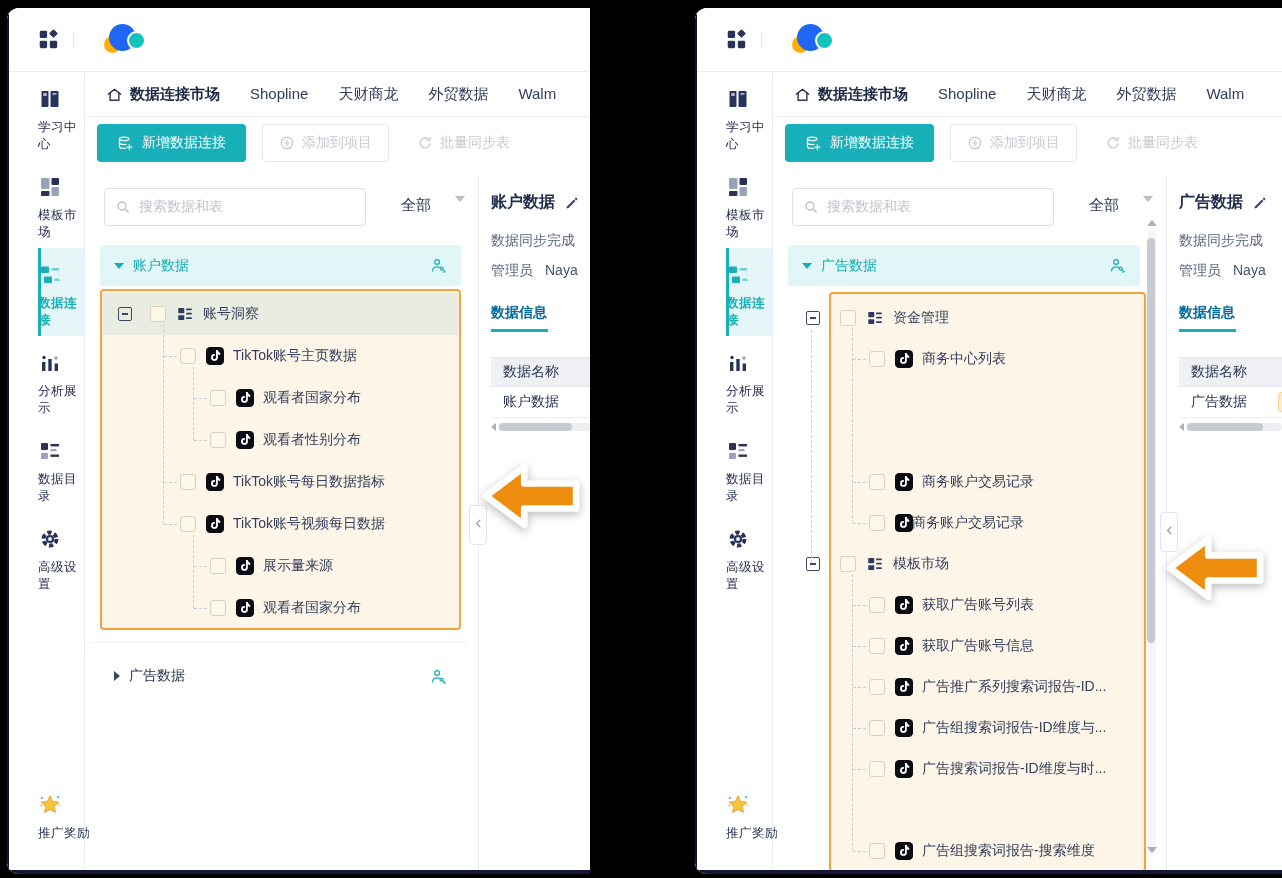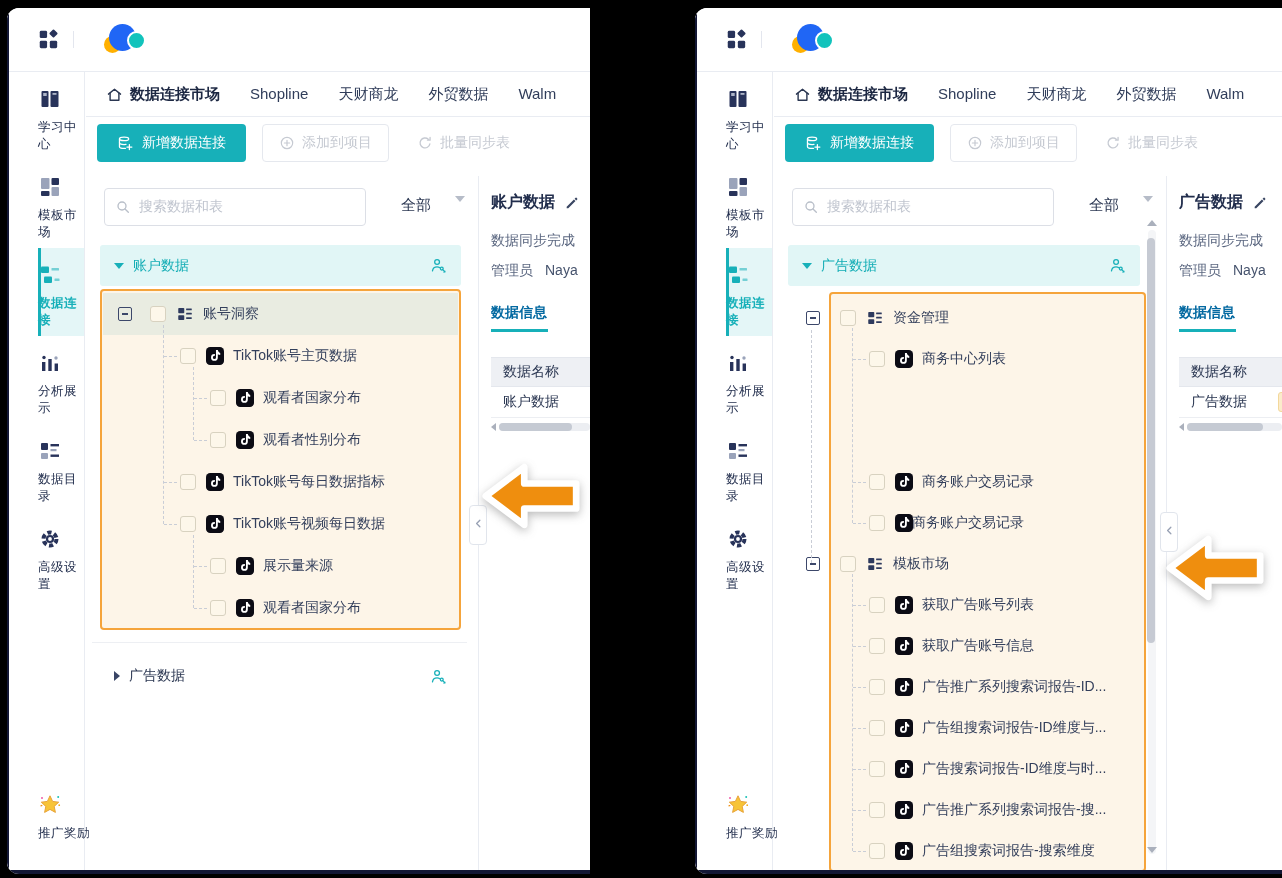--- a/index.html
+++ b/index.html
@@ -719,29 +719,20 @@
         </div>
         <div class="tree-row" style="top: 454px; height: 41px;">
           <div class="elbow" style="left: 21px; width: 13px;"></div>
           <div class="checkbox" style="left: 37px;"></div>
           <div class="type-icon" style="left: 63px;"><svg viewBox="0 0 24 24">
               <rect width="24" height="24" rx="5.5" fill="#0b0b14"></rect>
               <path d="M16.8 6.3a3.9 3.9 0 0 1-1-2.3h-2.5v9.9a2.07 2.07 0 1 1-2.07-2.07c.2 0 .43.03.62.1V9.4a4.6 4.6 0 0 0-.62-.04 4.54 4.54 0 1 0 4.54 4.54V9.6a6.1 6.1 0 0 0 3.2.92V8.06a3.63 3.63 0 0 1-2.17-1.76z" fill="#fff"></path>
             </svg></div>
           <div class="tree-label" style="left: 90px;">广告搜索词报告-ID维度与时...</div>
         </div>
-        <div class="tree-row" style="top: 495px; height: 41px;">
-          <div class="elbow" style="left: 21px; width: 13px;"></div>
-          <div class="checkbox" style="left: 37px;"></div>
-          <div class="type-icon" style="left: 63px;"><svg viewBox="0 0 24 24">
-              <rect width="24" height="24" rx="5.5" fill="#0b0b14"></rect>
-              <path d="M16.8 6.3a3.9 3.9 0 0 1-1-2.3h-2.5v9.9a2.07 2.07 0 1 1-2.07-2.07c.2 0 .43.03.62.1V9.4a4.6 4.6 0 0 0-.62-.04 4.54 4.54 0 1 0 4.54 4.54V9.6a6.1 6.1 0 0 0 3.2.92V8.06a3.63 3.63 0 0 1-2.17-1.76z" fill="#fff"></path>
-            </svg></div>
-          <div class="tree-label" style="left: 90px;">广告推广系列搜索词报告-搜...</div>
-        </div>
         <div class="tree-row" style="top: 536px; height: 41px;">
           <div class="elbow" style="left: 21px; width: 13px;"></div>
           <div class="checkbox" style="left: 37px;"></div>
           <div class="type-icon" style="left: 63px;"><svg viewBox="0 0 24 24">
               <rect width="24" height="24" rx="5.5" fill="#0b0b14"></rect>
               <path d="M16.8 6.3a3.9 3.9 0 0 1-1-2.3h-2.5v9.9a2.07 2.07 0 1 1-2.07-2.07c.2 0 .43.03.62.1V9.4a4.6 4.6 0 0 0-.62-.04 4.54 4.54 0 1 0 4.54 4.54V9.6a6.1 6.1 0 0 0 3.2.92V8.06a3.63 3.63 0 0 1-2.17-1.76z" fill="#fff"></path>
             </svg></div>
           <div class="tree-label" style="left: 90px;">广告组搜索词报告-搜索维度</div>
         </div>
         <div class="guide" style="left: 21px; top: 33.75px; height: 194.75px;"></div>

